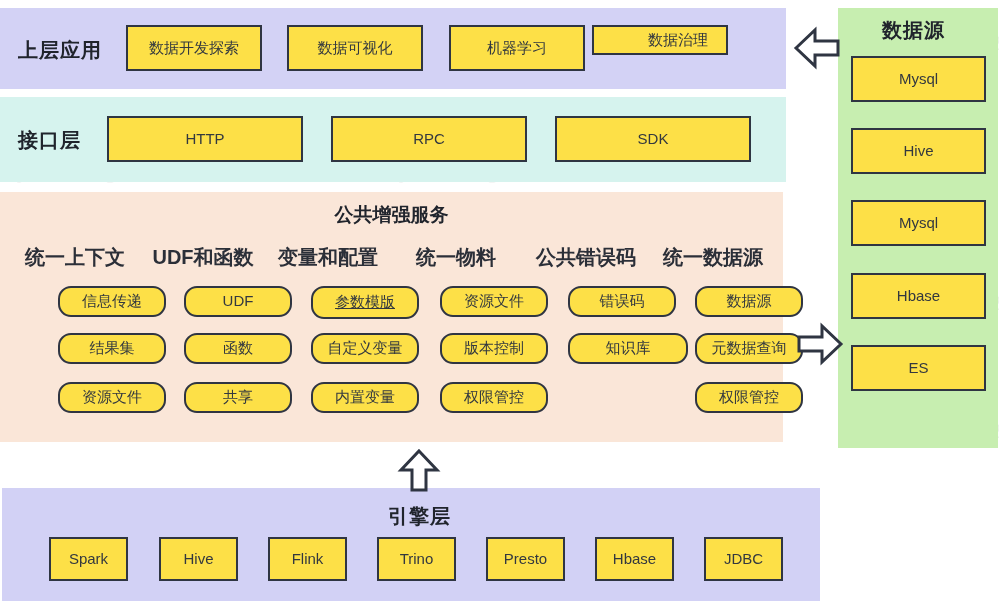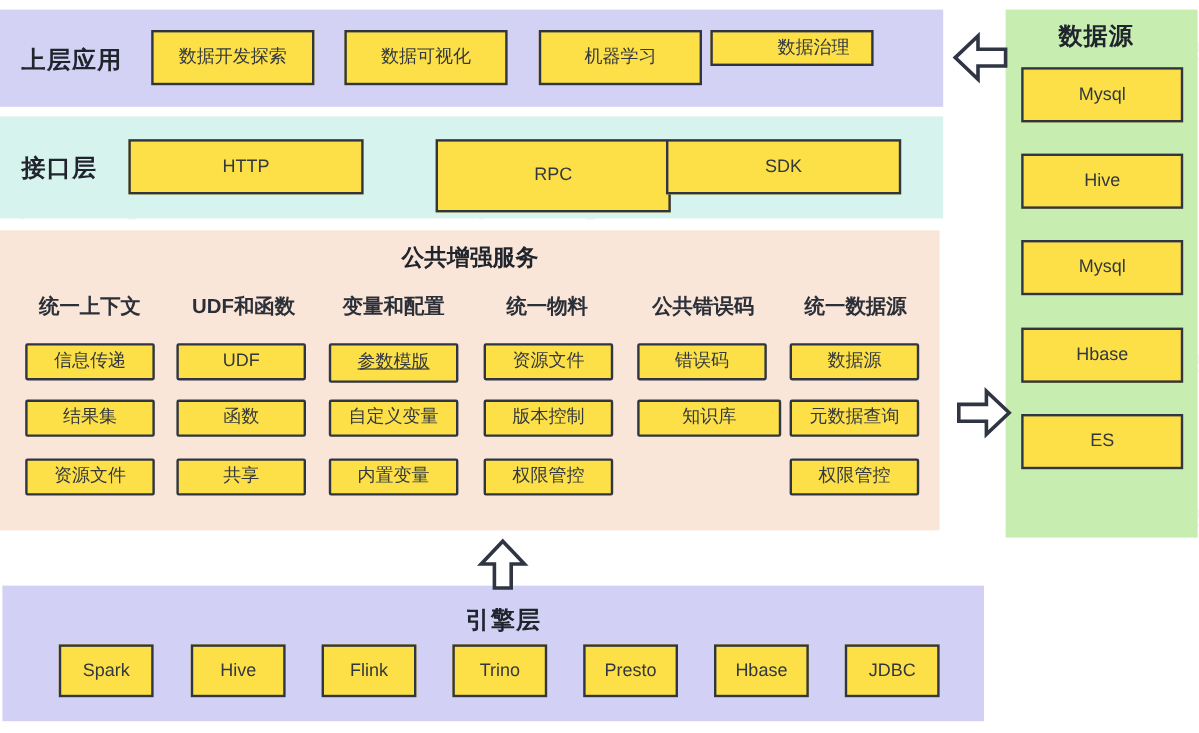--- a/index.html
+++ b/index.html
@@ -28,21 +28,21 @@
     border: 2px solid #2f3542;
     display: flex;
     align-items: center;
     justify-content: center;
     font-size: 15px;
     color: #33383f;
     box-sizing: border-box;
     text-align: center;
     line-height: 1.1;
   }
-  .box.rounded { border-radius: 2px; }
+  .box.rounded { border-radius: 13px; margin-left: 37px; }
 
   
   .band {
     position: absolute;
     box-sizing: border-box;
   }
   .band-label {
     position: absolute;
     font-weight: bold;
     font-size: 20px;
@@ -65,21 +65,21 @@
     width: 783px;
     text-align: center;
     font-weight: bold;
     font-size: 19px;
     color: #20242c;
   }
   .col-head {
     position: absolute;
     top: 244px;
     font-weight: bold;
-    font-size: 17px;
+    font-size: 20px;
     color: #2b2f38;
     text-align: center;
     white-space: nowrap;
   }
 
   
   .arrow { position: absolute; }
 
   
   .wm {
@@ -113,21 +113,21 @@
 
   <div class="box" style="left:126px; top:25px; width:136px; height:46px;">数据开发探索</div>
   <div class="box" style="left:287px; top:25px; width:136px; height:46px;">数据可视化</div>
   <div class="box" style="left:449px; top:25px; width:136px; height:46px;">机器学习</div>
   <div class="box" style="left:592px; top:25px; width:136px; height:30px;padding-left:36px;">数据治理</div>
 
   <div class="band" id="band-iface"></div>
   <div class="band-label" style="left:18px; top:127px;">接口层</div>
 
   <div class="box" style="left:107px; top:116px; width:196px; height:46px;">HTTP</div>
-  <div class="box" style="left:331px; top:116px; width:196px; height:61px;margin-left:32px;">RPC</div>
+  <div class="box" style="left:331px; top:116px; width:196px; height:46px;">RPC</div>
   <div class="box" style="left:555px; top:116px; width:196px; height:46px;">SDK</div>
 
   <div class="band" id="band-svc"></div>
   <div class="svc-title">公共增强服务</div>
 
   <div class="col-head" style="left:20px; width:110px;">统一上下文</div>
   <div class="box rounded" style="left:21px; top:286px; width:108px; height:31px;">信息传递</div>
   <div class="box rounded" style="left:21px; top:333px; width:108px; height:31px;">结果集</div>
   <div class="box rounded" style="left:21px; top:382px; width:108px; height:31px;">资源文件</div>
 

